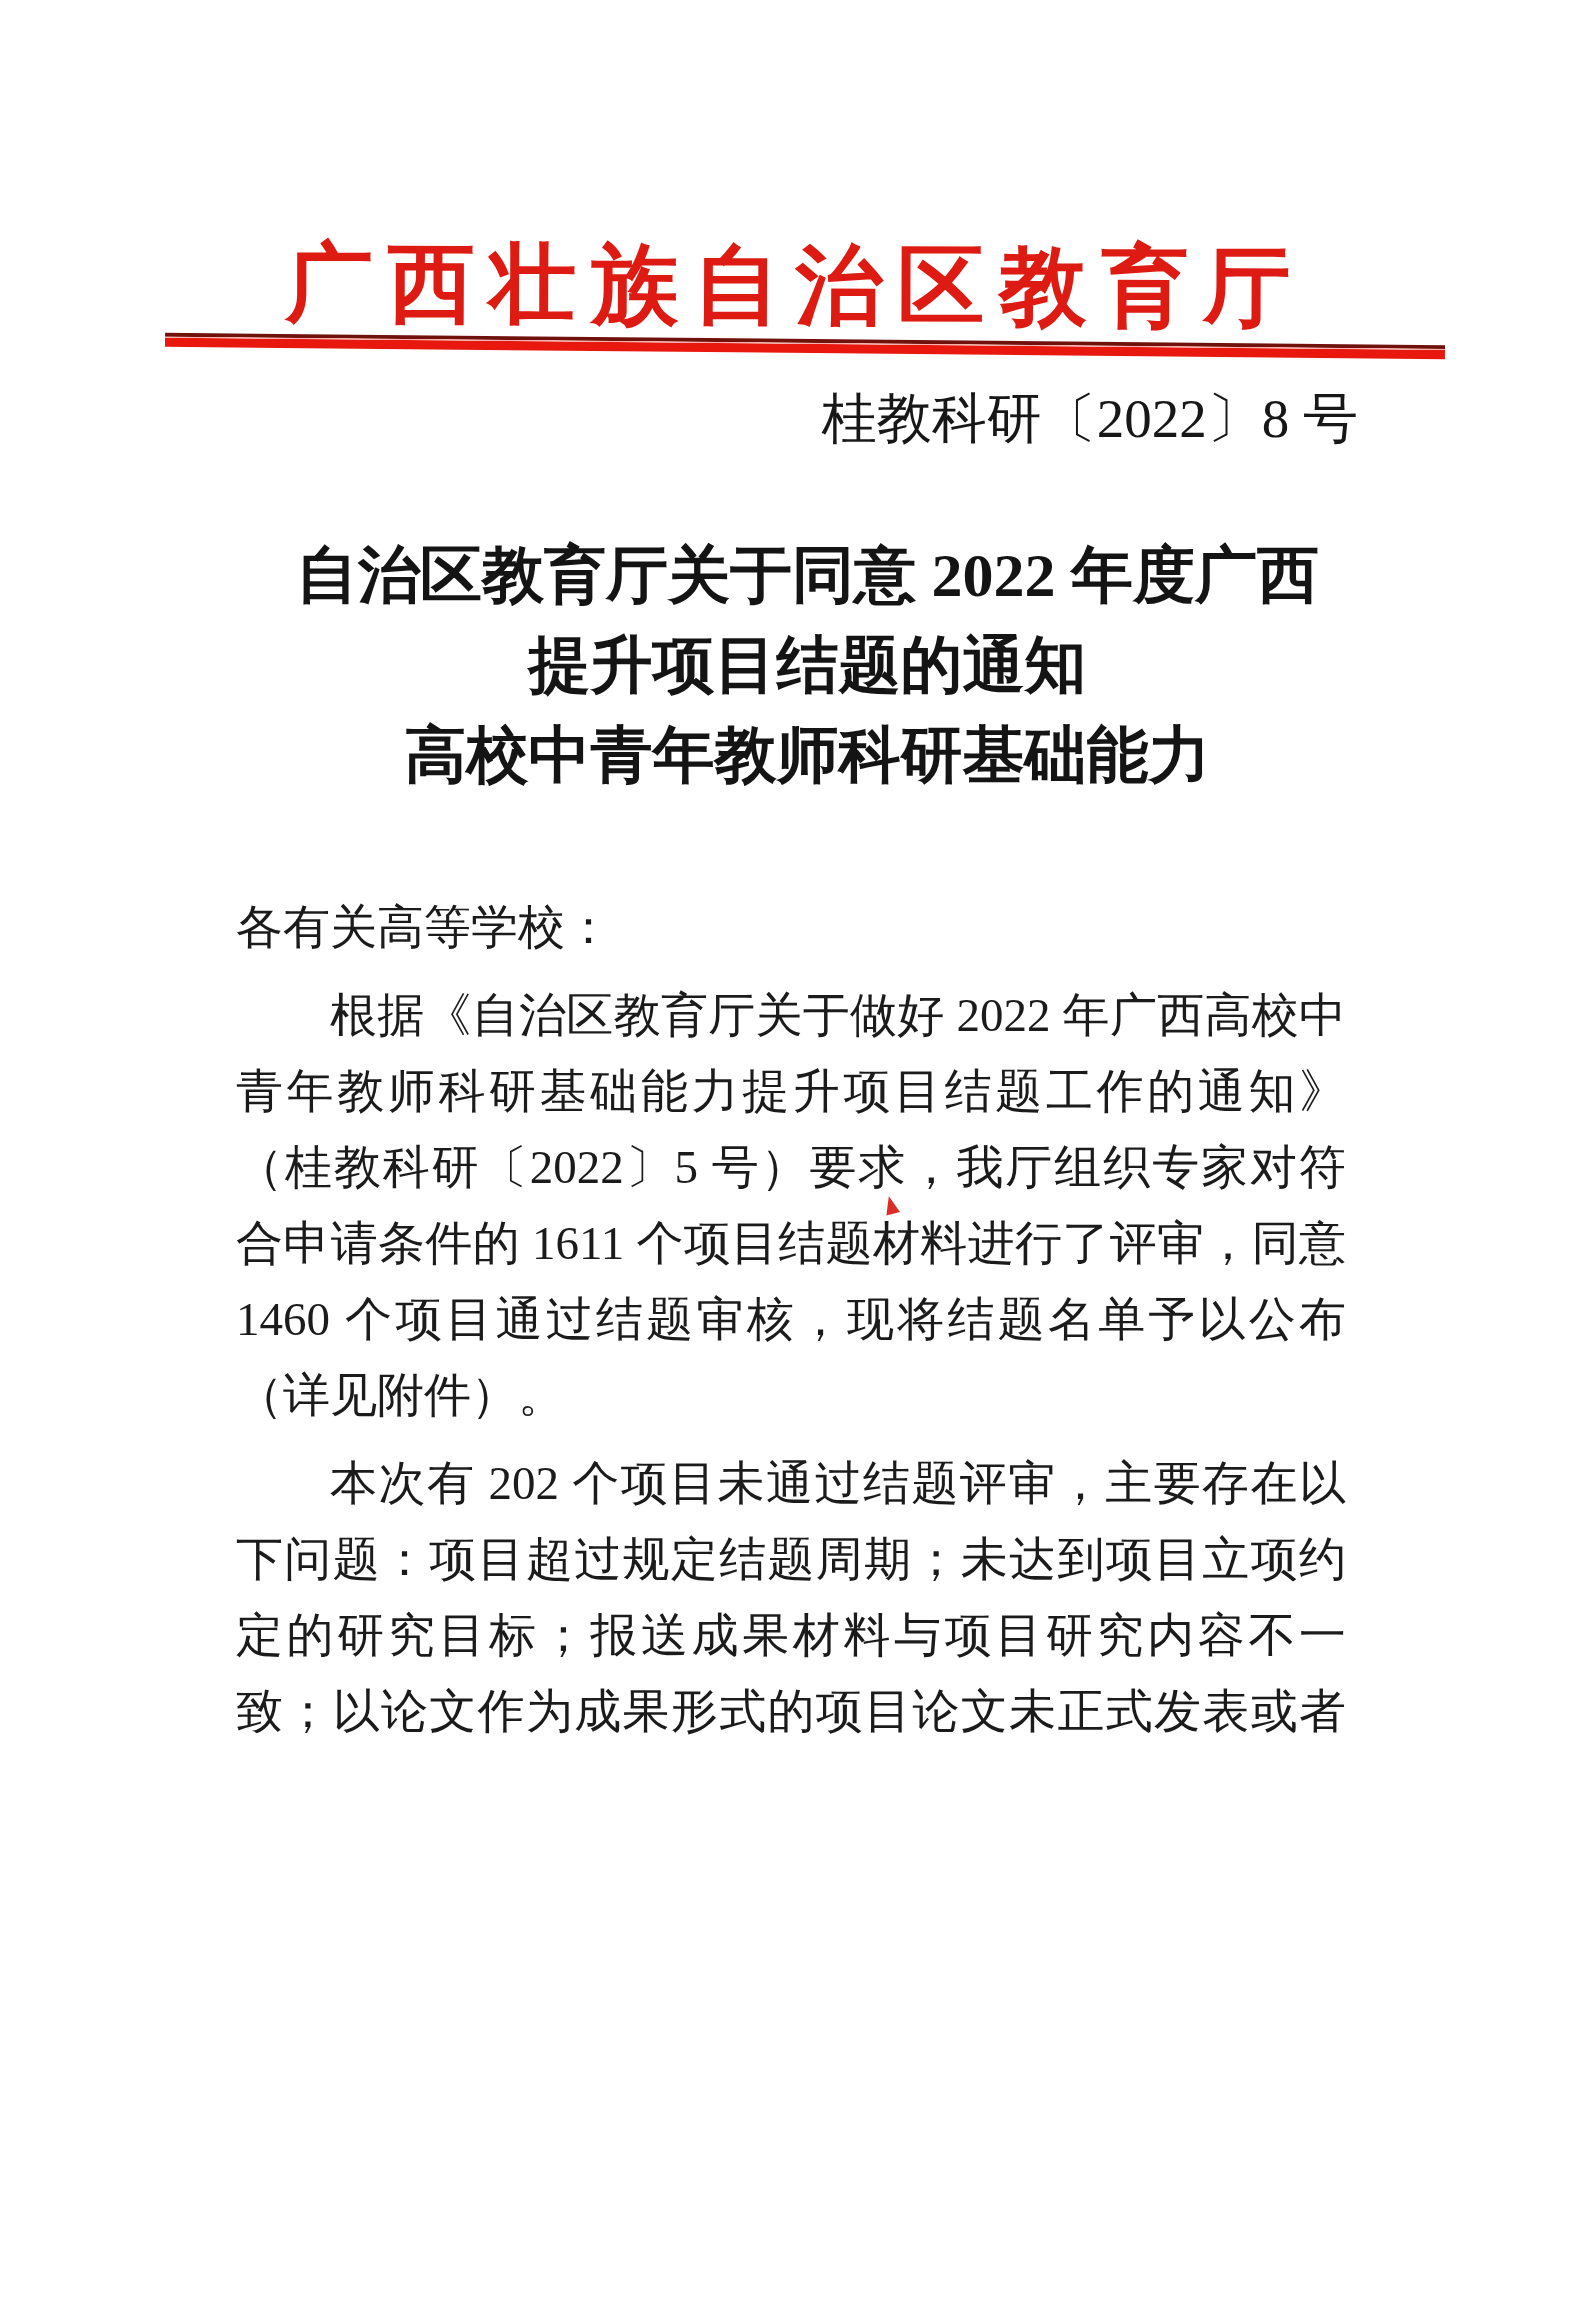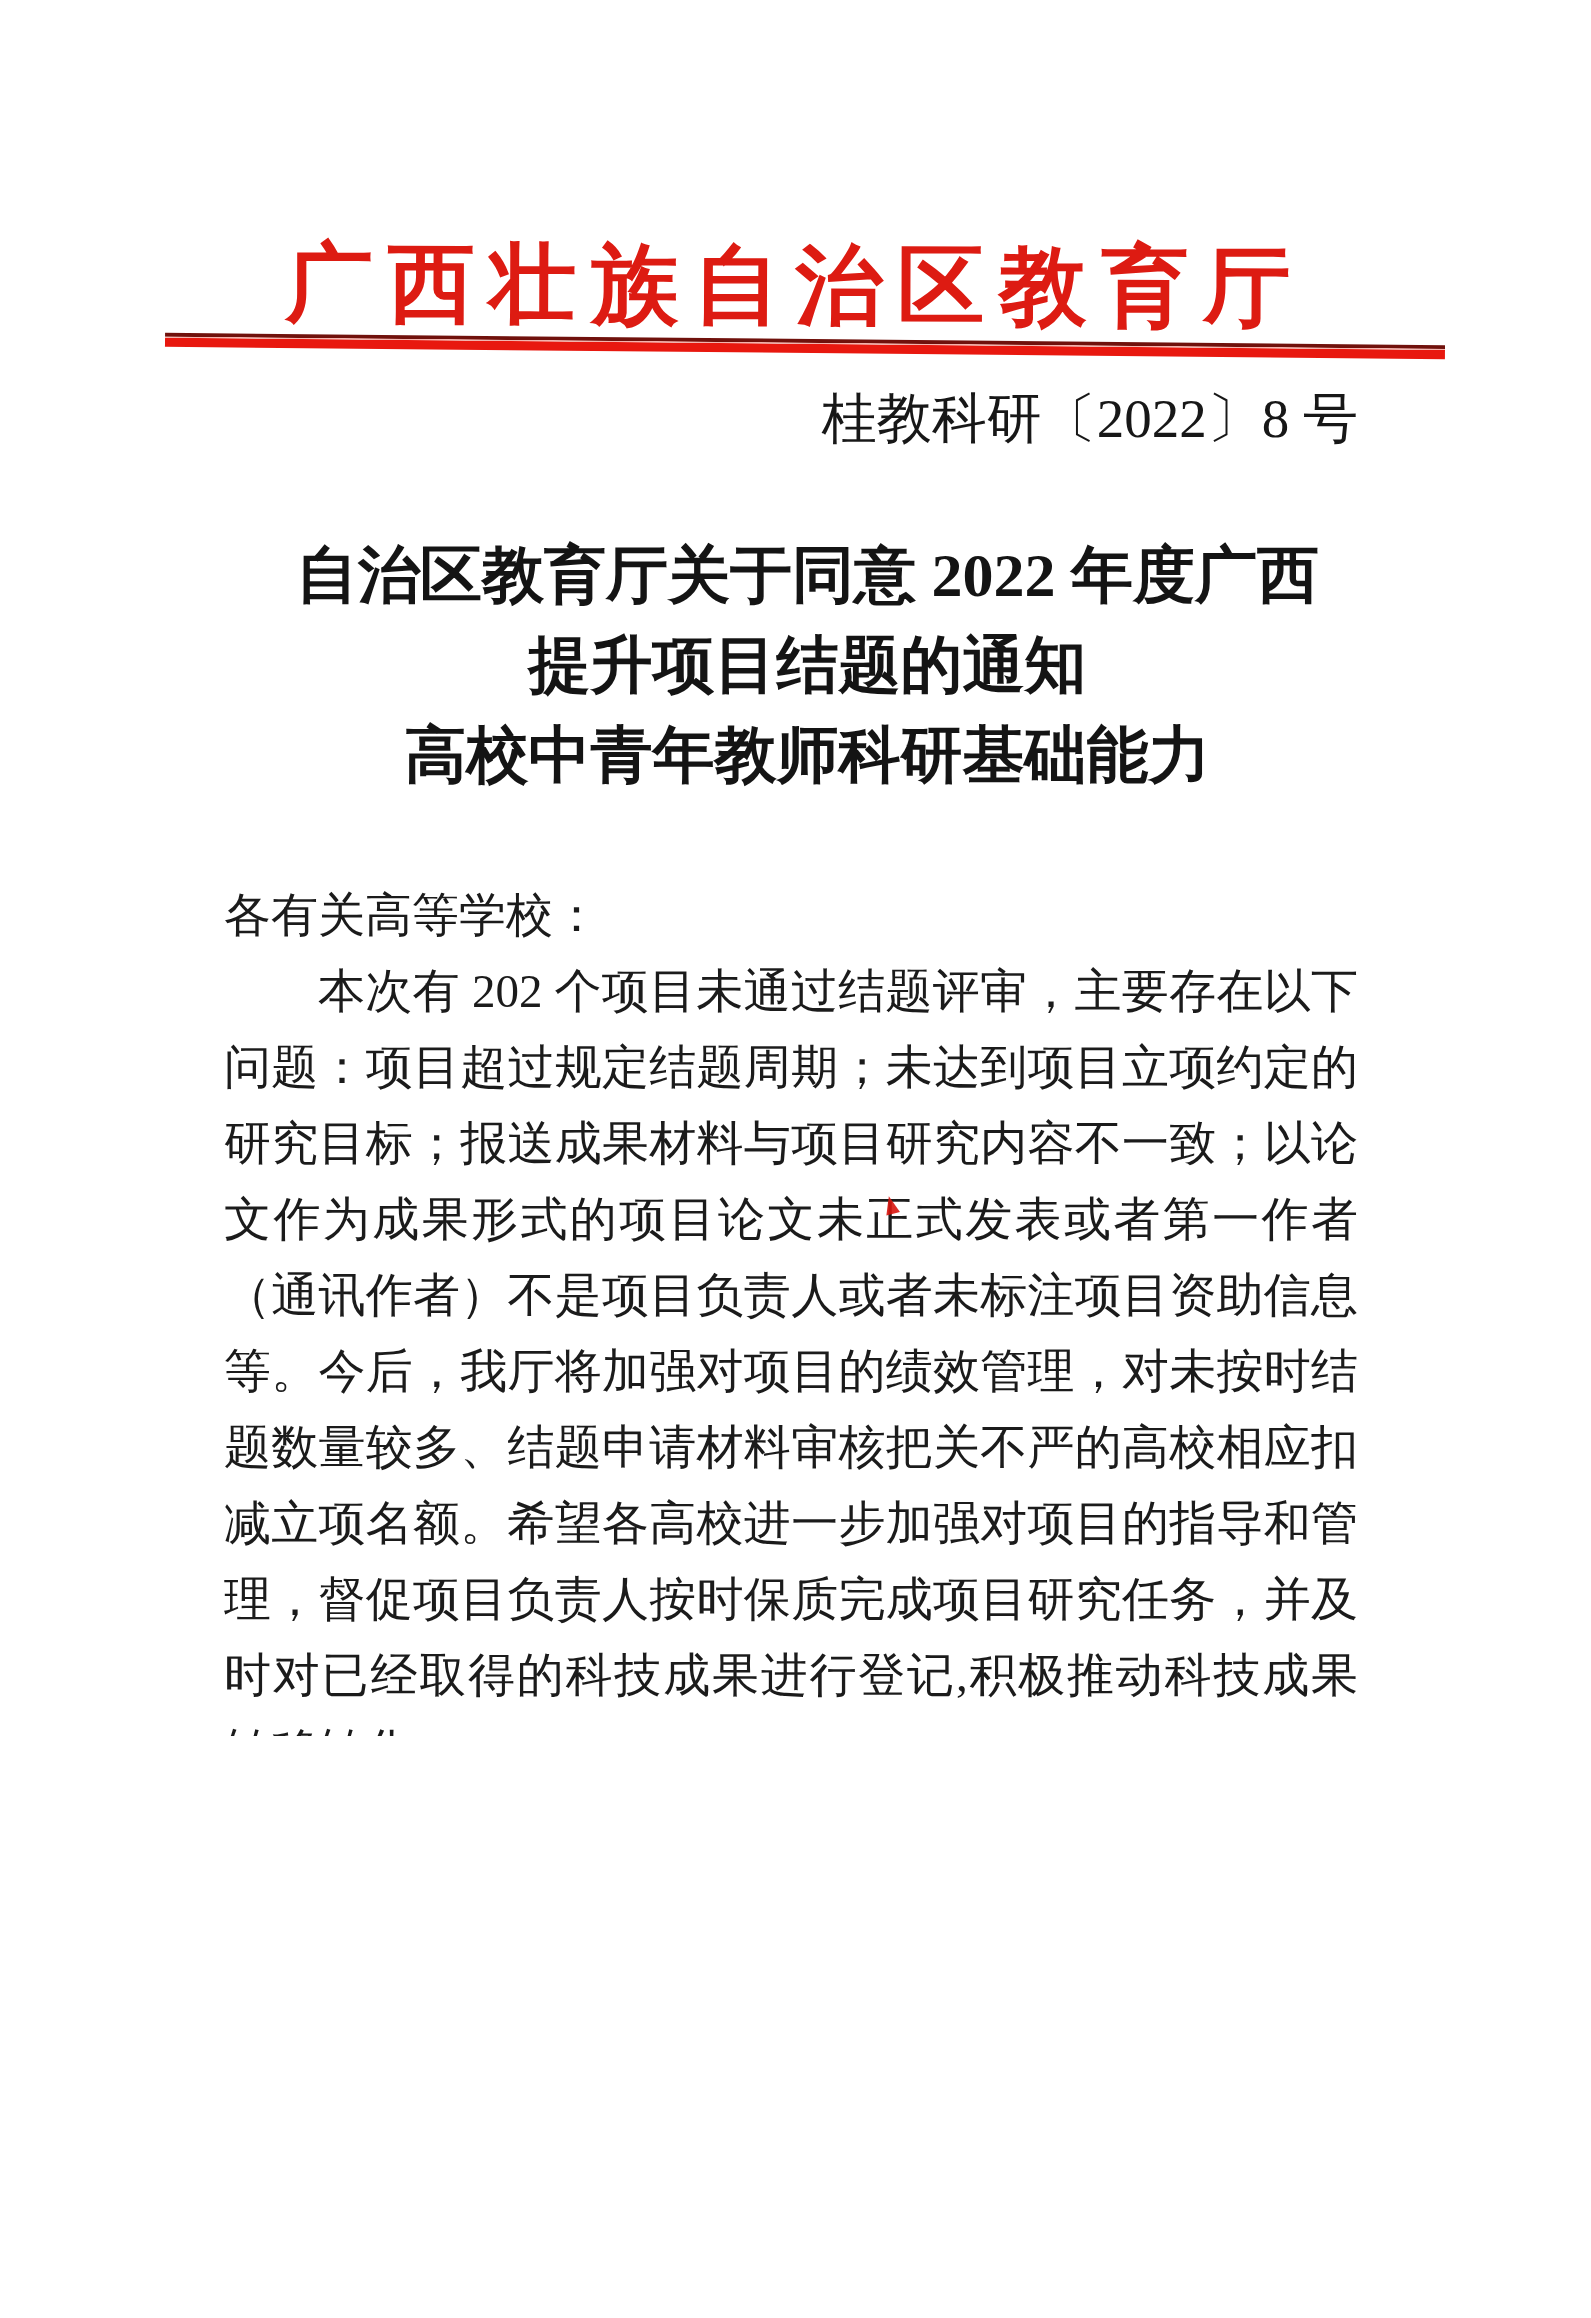--- a/index.html
+++ b/index.html
@@ -82,21 +82,21 @@
     top: 877px;
     left: 224px;
     width: 1134px;
     font-size: 47px;
     line-height: 76px;
     color: #1b1b1b;
     text-align: justify;
     text-justify: inter-character;
   }
   .doc-body p {
-    margin: 0;
+    margin: 12px;
   }
   .doc-body p.para {
     text-indent: 2em;
   }
   
   .scan-artifact {
     position: absolute;
     left: 884px;
     top: 1196px;
     width: 0;
@@ -120,20 +120,21 @@
   <div class="doc-number">桂教科研〔2022〕8 号</div>
 
   <div class="doc-title">
     <div class="title-line">自治区教育厅关于同意 2022 年度广西</div>
     <div class="title-line">提升项目结题的通知</div>
     <div class="title-line">高校中青年教师科研基础能力</div>
   </div>
 
   <div class="doc-body">
     <p class="salutation">各有关高等学校：</p>
+    <p class="para">根据《自治区教育厅关于做好 2022 年广西高校中青年教师科研基础能力提升项目结题工作的通知》（桂教科研〔2022〕5 号）要求，我厅组织专家对符合申请条件的 1611 个项目结题材料进行了评审，同意 1460 个项目通过结题审核，现将结题名单予以公布（详见附件）。</p>
     <p class="para">本次有 202 个项目未通过结题评审，主要存在以下问题：项目超过规定结题周期；未达到项目立项约定的研究目标；报送成果材料与项目研究内容不一致；以论文作为成果形式的项目论文未正式发表或者第一作者（通讯作者）不是项目负责人或者未标注项目资助信息等。今后，我厅将加强对项目的绩效管理，对未按时结题数量较多、结题申请材料审核把关不严的高校相应扣减立项名额。希望各高校进一步加强对项目的指导和管理，督促项目负责人按时保质完成项目研究任务，并及时对已经取得的科技成果进行登记,积极推动科技成果转移转化。</p>
   </div>
 
   <div class="scan-artifact"></div>
 
   <div class="red-rule bottom"></div>
 
 </div>
 
 

